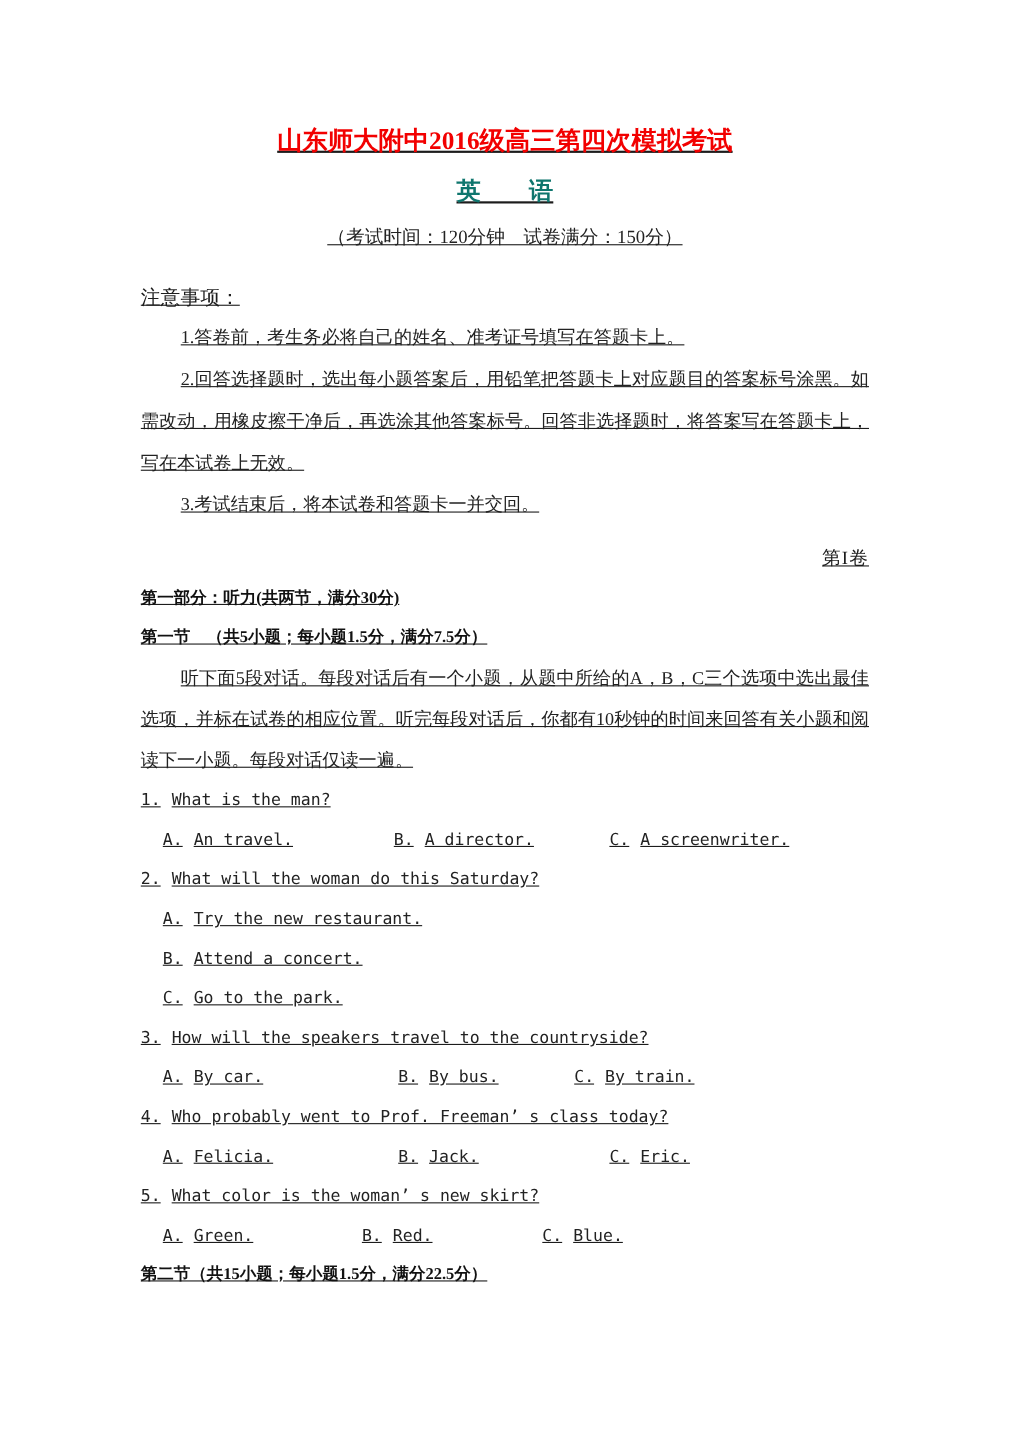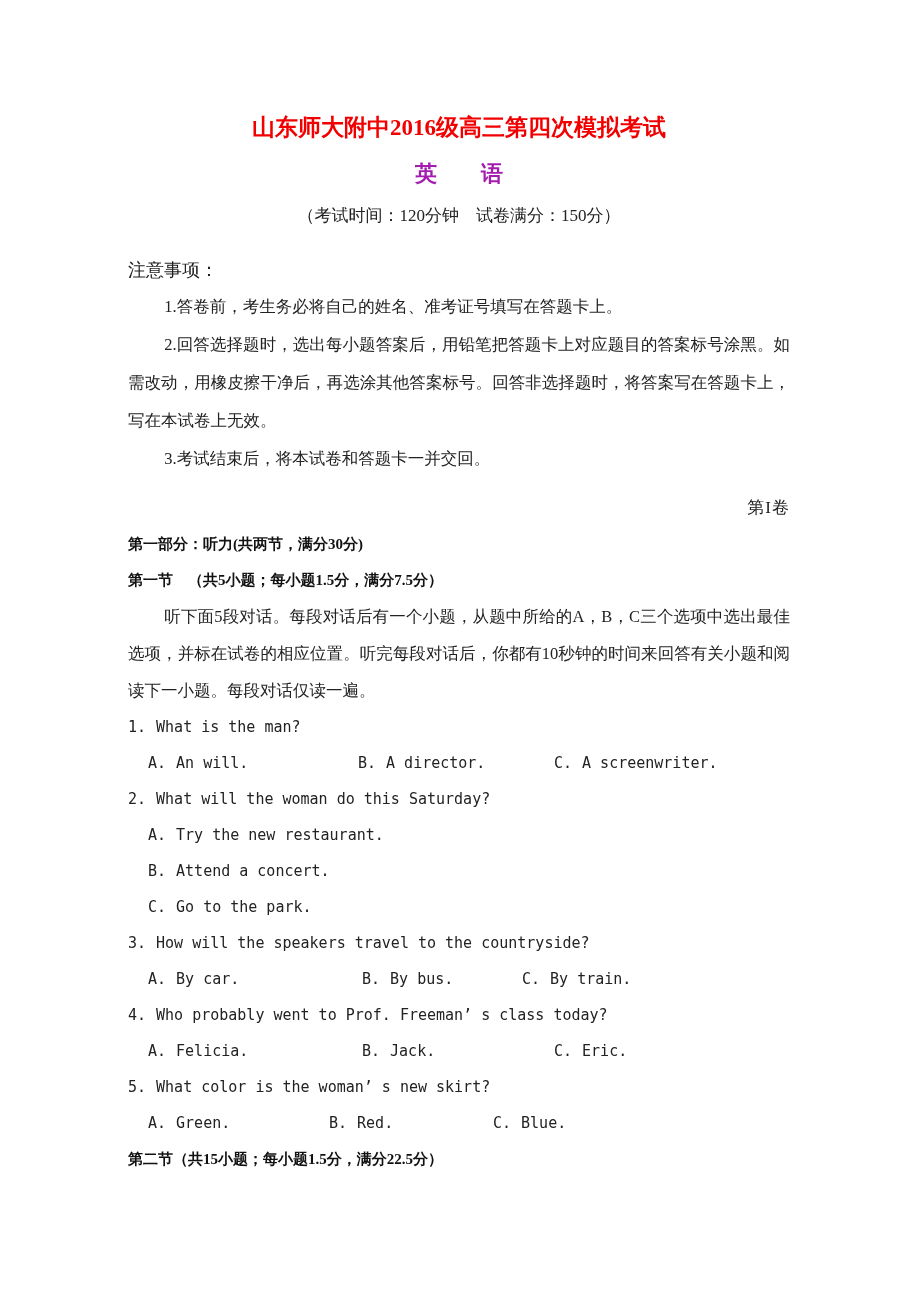--- a/index.html
+++ b/index.html
@@ -1,30 +1,30 @@
 <!DOCTYPE html>
 <html><head>
 <meta charset="utf-8">
 <style>
   * { margin:0; padding:0; box-sizing:border-box; }
   html,body { width:920px; height:1302px; background:#ffffff; overflow:hidden; }
   body {
     font-family:"Liberation Serif","DejaVu Serif",serif;
     color:#1c1c1c;
   }
-  .page { width:920px; height:1302px; padding:114px 130px 0 128px; background:#fff; }
+  .page { width:920px; height:1302px; padding:114px 130px 0 128px; background:#fff;text-decoration:underline; }
 
   .title {
     text-align:center; color:#f20000; font-weight:bold;
     font-size:23px; line-height:28px;
     font-family:"Liberation Serif","DejaVu Serif",serif;
     white-space:nowrap;
   }
   .subject {
-    text-align:center; color:#a21caf; font-weight:bold;
+    text-align:center; color:#0f766e; font-weight:bold;
     font-size:22px; line-height:28px; margin-top:18px;
   }
   .exam-info {
     text-align:center; font-size:17px; line-height:24px; margin-top:16px;
     color:#222;
   }
   .notice-heading {
     font-size:18px; line-height:36px; margin-top:24px;
   }
   .para {
@@ -75,21 +75,21 @@
 
   <div class="volume-heading">第I卷</div>
   <div class="part-heading">第一部分：听力(共两节，满分30分)</div>
   <div class="section-heading">第一节　（共5小题；每小题1.5分，满分7.5分）</div>
   <p class="para instructions">听下面5段对话。每段对话后有一个小题，从题中所给的A，B，C三个选项中选出最佳选项，并标在试卷的相应位置。听完每段对话后，你都有10秒钟的时间来回答有关小题和阅读下一小题。每段对话仅读一遍。</p>
 
   <div class="q-line">
     <span class="q-num">1.</span><span>What is the man?</span>
   </div>
   <div class="opt-row row-q1">
-    <span class="opt"><span class="opt-label">A.</span><span>An will.</span></span>
+    <span class="opt"><span class="opt-label">A.</span><span>An travel.</span></span>
     <span class="opt"><span class="opt-label">B.</span><span>A director.</span></span>
     <span class="opt"><span class="opt-label">C.</span><span>A screenwriter.</span></span>
   </div>
 
   <div class="q-line">
     <span class="q-num">2.</span><span>What will the woman do this Saturday?</span>
   </div>
   <div class="q-line opt-stacked">
     <span class="opt-label">A.</span><span>Try the new restaurant.</span>
   </div>

